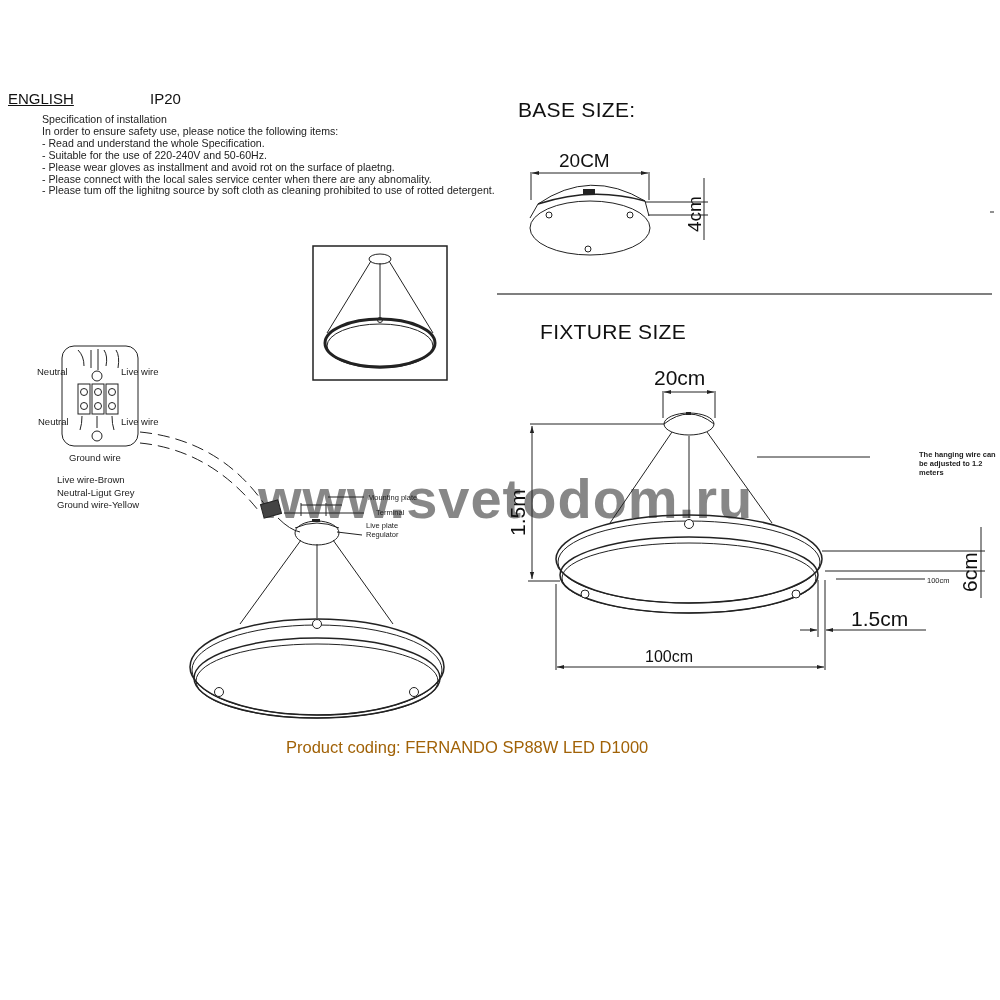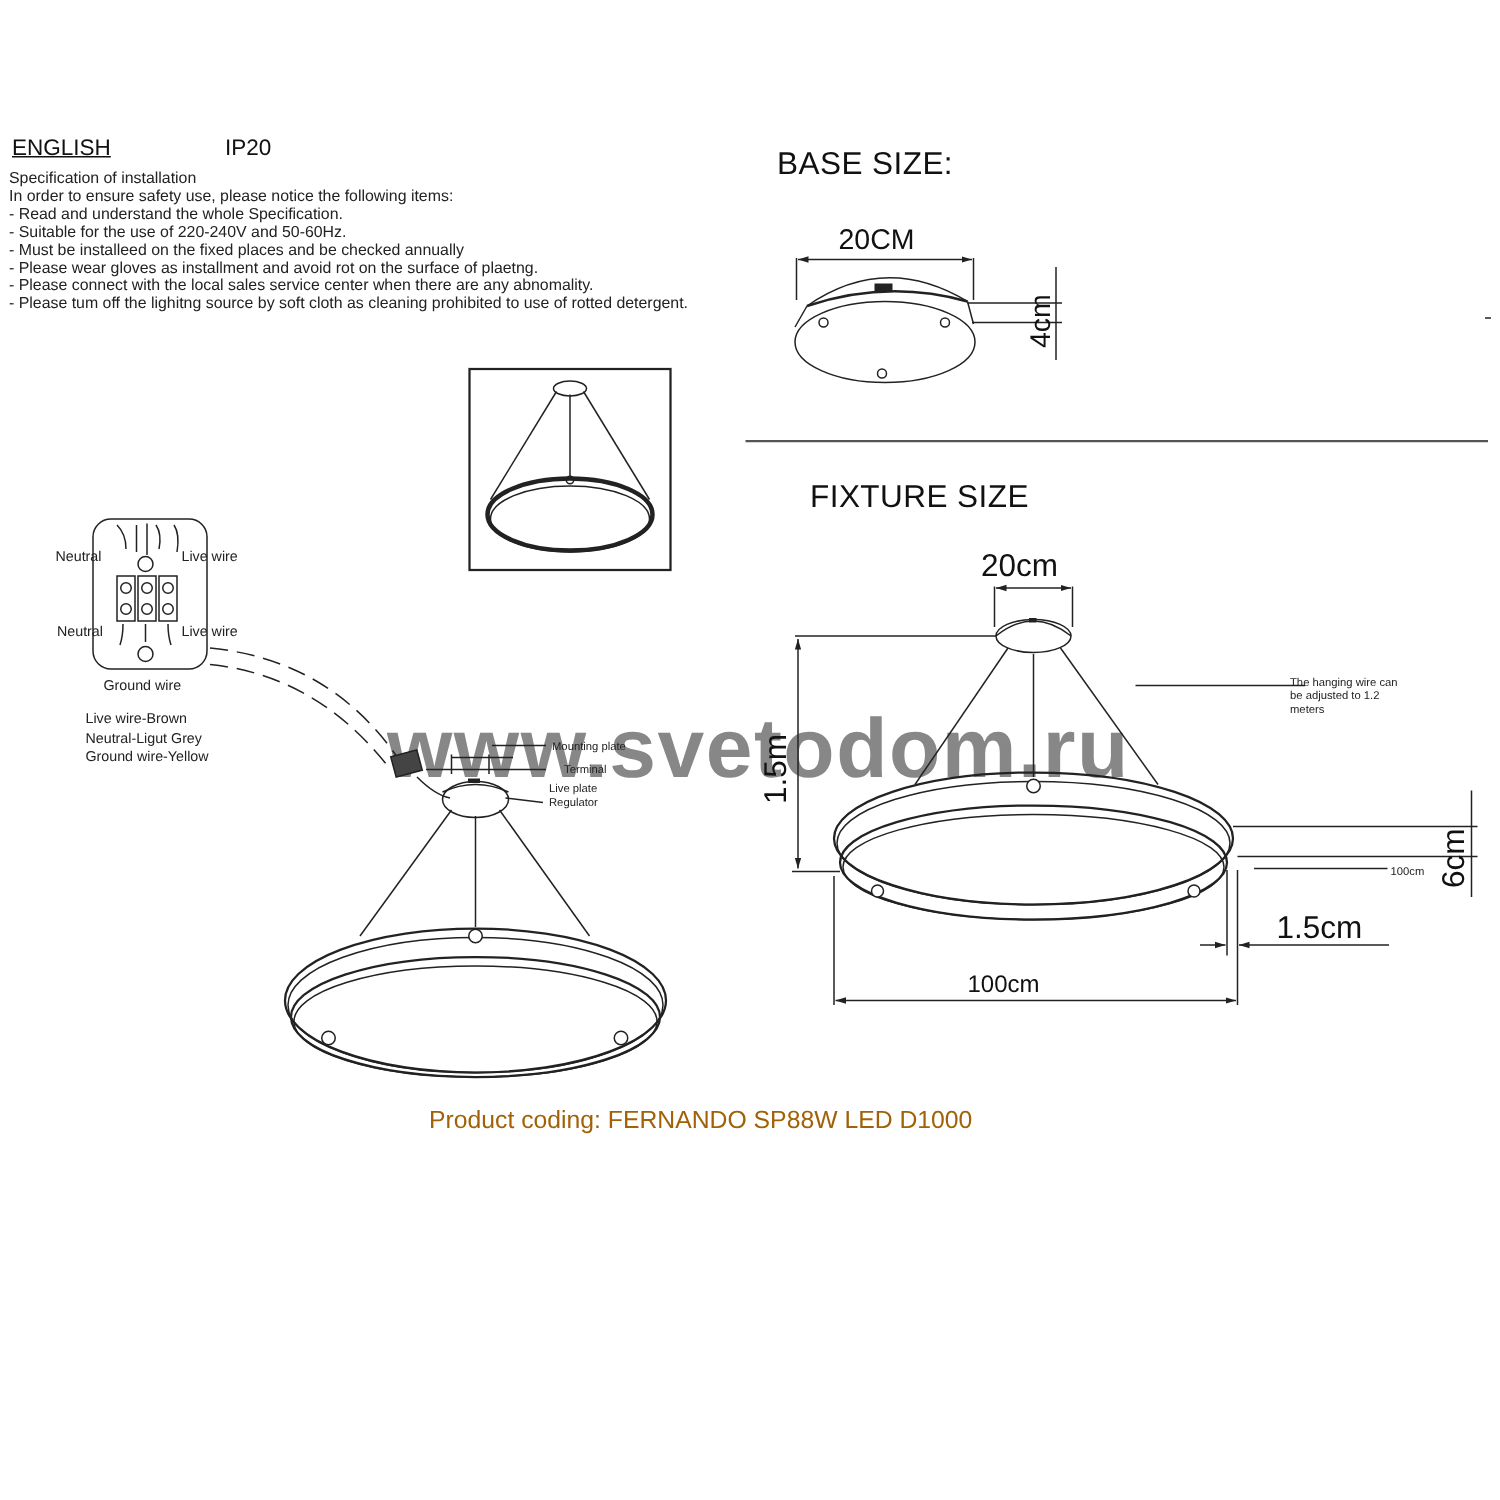--- a/index.html
+++ b/index.html
@@ -1,42 +1,41 @@
 <!DOCTYPE html>
 <html><head>
   <meta charset="utf-8">
   <style>
     html, body { margin:0; padding:0; background:#ffffff; }
     body { width:1000px; height:1000px; position:relative; overflow:hidden; font-family:"Liberation Sans", sans-serif; color:#111; }
     .abs { position:absolute; }
     .hdr-lang { left:8px; top:90px; font-size:15px;text-decoration:underline; }
     .hdr-ip { left:150px; top:90px; font-size:15px; }
     .spec { left:6px; top:114px; font-size:10.6px; line-height:11.9px; color:#222; }
-    .spec div { white-space:nowrap; }
+    .spec div { white-space:nowrap;margin-left:36px; }
     .title-lg { font-size:21px; letter-spacing:0.3px; color:#111; }
     .dim { font-size:21px; color:#111; }
     .small { font-size:7.5px; color:#222; line-height:9px; }
     .wire-lbl { font-size:9.5px; color:#222; }
     .coding { left:286px; top:738px; font-size:16.5px; color:#a16207; }
     .watermark { left:258px; top:466px; font-size:56px; font-weight:bold; color:#737373; letter-spacing:1px; opacity:0.85; white-space:nowrap; }
     svg { position:absolute; left:0; top:0; }
     .rot { transform-origin:left top; white-space:nowrap; }
   </style>
 </head>
 <body>
 
 <div class="abs hdr-lang">ENGLISH</div>
 <div class="abs hdr-ip">IP20</div>
 
 <div class="abs spec">
   <div>Specification of installation</div>
   <div>In order to ensure safety use, please notice the following items:</div>
   <div>- Read and understand the whole Specification.</div>
   <div>- Suitable for the use of 220-240V and 50-60Hz.</div>
-  <div>- Must be installeed on the fixed places and be checked annually</div>
   <div>- Please wear gloves as installment and avoid rot on the surface of plaetng.</div>
   <div>- Please connect with the local sales service center when there are any abnomality.</div>
   <div>- Please tum off the lighitng source by soft cloth as cleaning prohibited to use of rotted detergent.</div>
 </div>
 
 <div class="abs watermark">www.svetodom.ru</div>
 
 <svg width="1000" height="1000" viewBox="0 0 1000 1000">
   <defs>
     <marker id="arr" viewBox="0 0 10 10" refX="10" refY="5" markerWidth="7" markerHeight="7" orient="auto-start-reverse">
@@ -171,21 +170,21 @@
 <div class="abs dim" style="left:559px;top:150px;font-size:19px;">20CM</div>
 <div class="abs dim rot" style="left:684px;top:232px;font-size:19px;transform:rotate(-90deg);">4cm</div>
 
 <div class="abs title-lg" style="left:540px;top:320px;">FIXTURE SIZE</div>
 <div class="abs dim" style="left:654px;top:366px;">20cm</div>
 <div class="abs dim rot" style="left:506px;top:536px;transform:rotate(-90deg);">1.5m</div>
 <div class="abs dim rot" style="left:958px;top:592px;transform:rotate(-90deg);">6cm</div>
 <div class="abs dim" style="left:851px;top:607px;">1.5cm</div>
 <div class="abs" style="left:645px;top:648px;font-size:16px;">100cm</div>
 <div class="abs small" style="left:927px;top:576px;">100cm</div>
-<div class="abs small" style="left:860px;top:450px;">
+<div class="abs small" style="left:919px;top:450px;font-weight:bold;">
   <div>The hanging wire can</div>
   <div>be adjusted to 1.2</div>
   <div>meters</div>
 </div>
 
 <div class="abs wire-lbl" style="left:37px;top:366px;">Neutral</div>
 <div class="abs wire-lbl" style="left:121px;top:366px;">Live wire</div>
 <div class="abs wire-lbl" style="left:38px;top:416px;">Neutral</div>
 <div class="abs wire-lbl" style="left:121px;top:416px;">Live wire</div>
 <div class="abs wire-lbl" style="left:69px;top:452px;">Ground wire</div>

